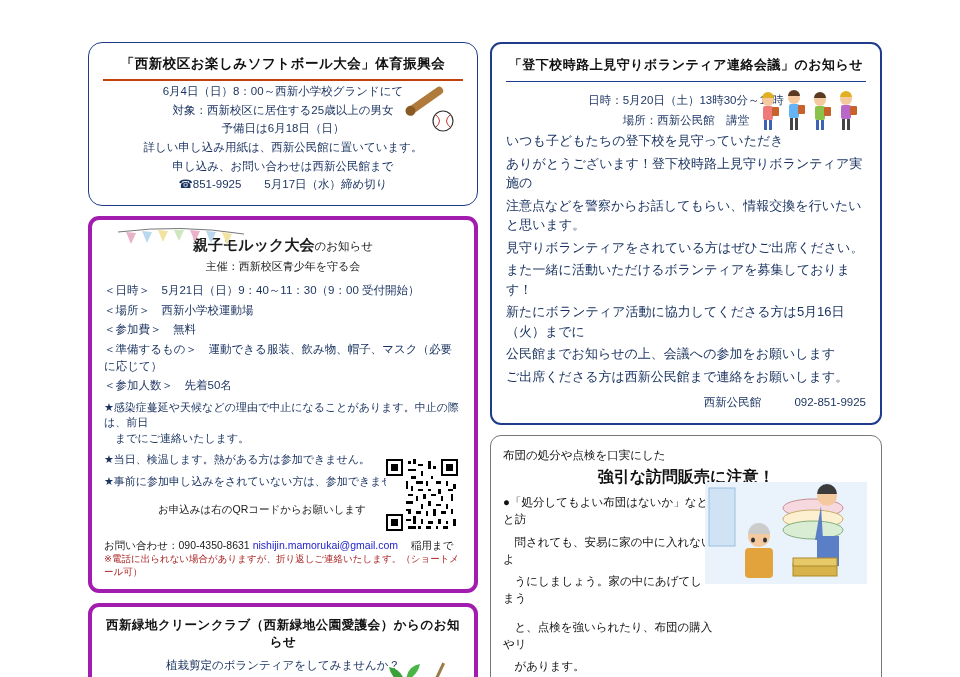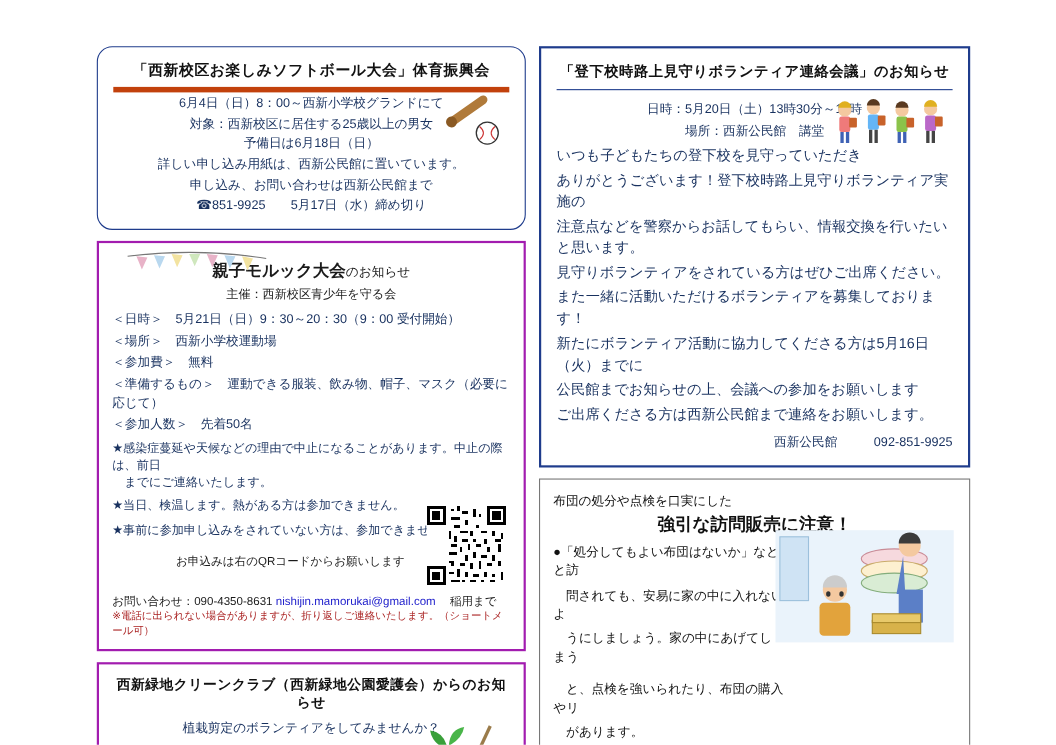--- a/index.html
+++ b/index.html
@@ -31,30 +31,31 @@
     position: absolute;
     left: 490px;
     top: 42px;
     width: 392px;
   }
 
   
   .box {
     box-sizing: border-box;
     background: #ffffff;
+    border-radius: 11px;
   }
   .box-blue {
     border: 1px solid #1f3c8c;
     border-radius: 14px;
   }
   .box-blue-sq {
     border: 2px solid #1f3c8c;
   }
   .box-green {
-    border: 2px solid #a21caf;
+    border: 4px solid #a21caf;
   }
   .box-grey {
     border: 1px solid #777777;
   }
 
   .title {
     text-align: center;
     font-weight: bold;
     font-size: 13.5px;
     color: #111111;
@@ -69,21 +70,21 @@
   }
 
   
   #softball {
     padding: 12px 14px 10px 14px;
     position: relative;
     min-height: 118px;
   }
   #softball .title {
     margin-bottom: 1px;
-    border-bottom: 5px solid #c2410c;
+    border-bottom: 2px solid #c2410c;
     padding-bottom: 6px;
   }
   #softball .body {
     text-align: center;
     font-size: 11.5px;
   }
   #softball .body div {
     margin: 2px 0;
   }
   .ball-art {
@@ -285,21 +286,21 @@
         <polygon points="42,4 52,5 47,16" fill="#f3e3a0"></polygon>
         <polygon points="58,4 68,4 63,15" fill="#cfe7bd"></polygon>
         <polygon points="74,4 84,5 79,16" fill="#e8b3c8"></polygon>
         <polygon points="90,5 100,6 95,17" fill="#b9d8ef"></polygon>
         <polygon points="106,6 116,8 111,19" fill="#f3e3a0"></polygon>
       </svg>
       <div class="mtitle">
         <span>親子モルック大会</span><span class="small">のお知らせ</span>
       </div>
       <div class="host">主催：西新校区青少年を守る会</div>
-      <div class="item line">＜日時＞　5月21日（日）9：30～20：30（9：00 受付開始）</div>
+      <div class="item line">＜日時＞　5月21日（日）9：40～11：30（9：00 受付開始）</div>
       <div class="item line">＜場所＞　西新小学校運動場</div>
       <div class="item line">＜参加費＞　無料</div>
       <div class="item line">＜準備するもの＞　運動できる服装、飲み物、帽子、マスク（必要に応じて）</div>
       <div class="item line">＜参加人数＞　先着50名</div>
 
       <div class="note line">★感染症蔓延や天候などの理由で中止になることがあります。中止の際は、前日</div>
       <div class="note line" style="margin-top:0">　までにご連絡いたします。</div>
       <div class="note line">★当日、検温します。熱がある方は参加できません。</div>
       <div class="note line">★事前に参加申し込みをされていない方は、参加できません。</div>
 

